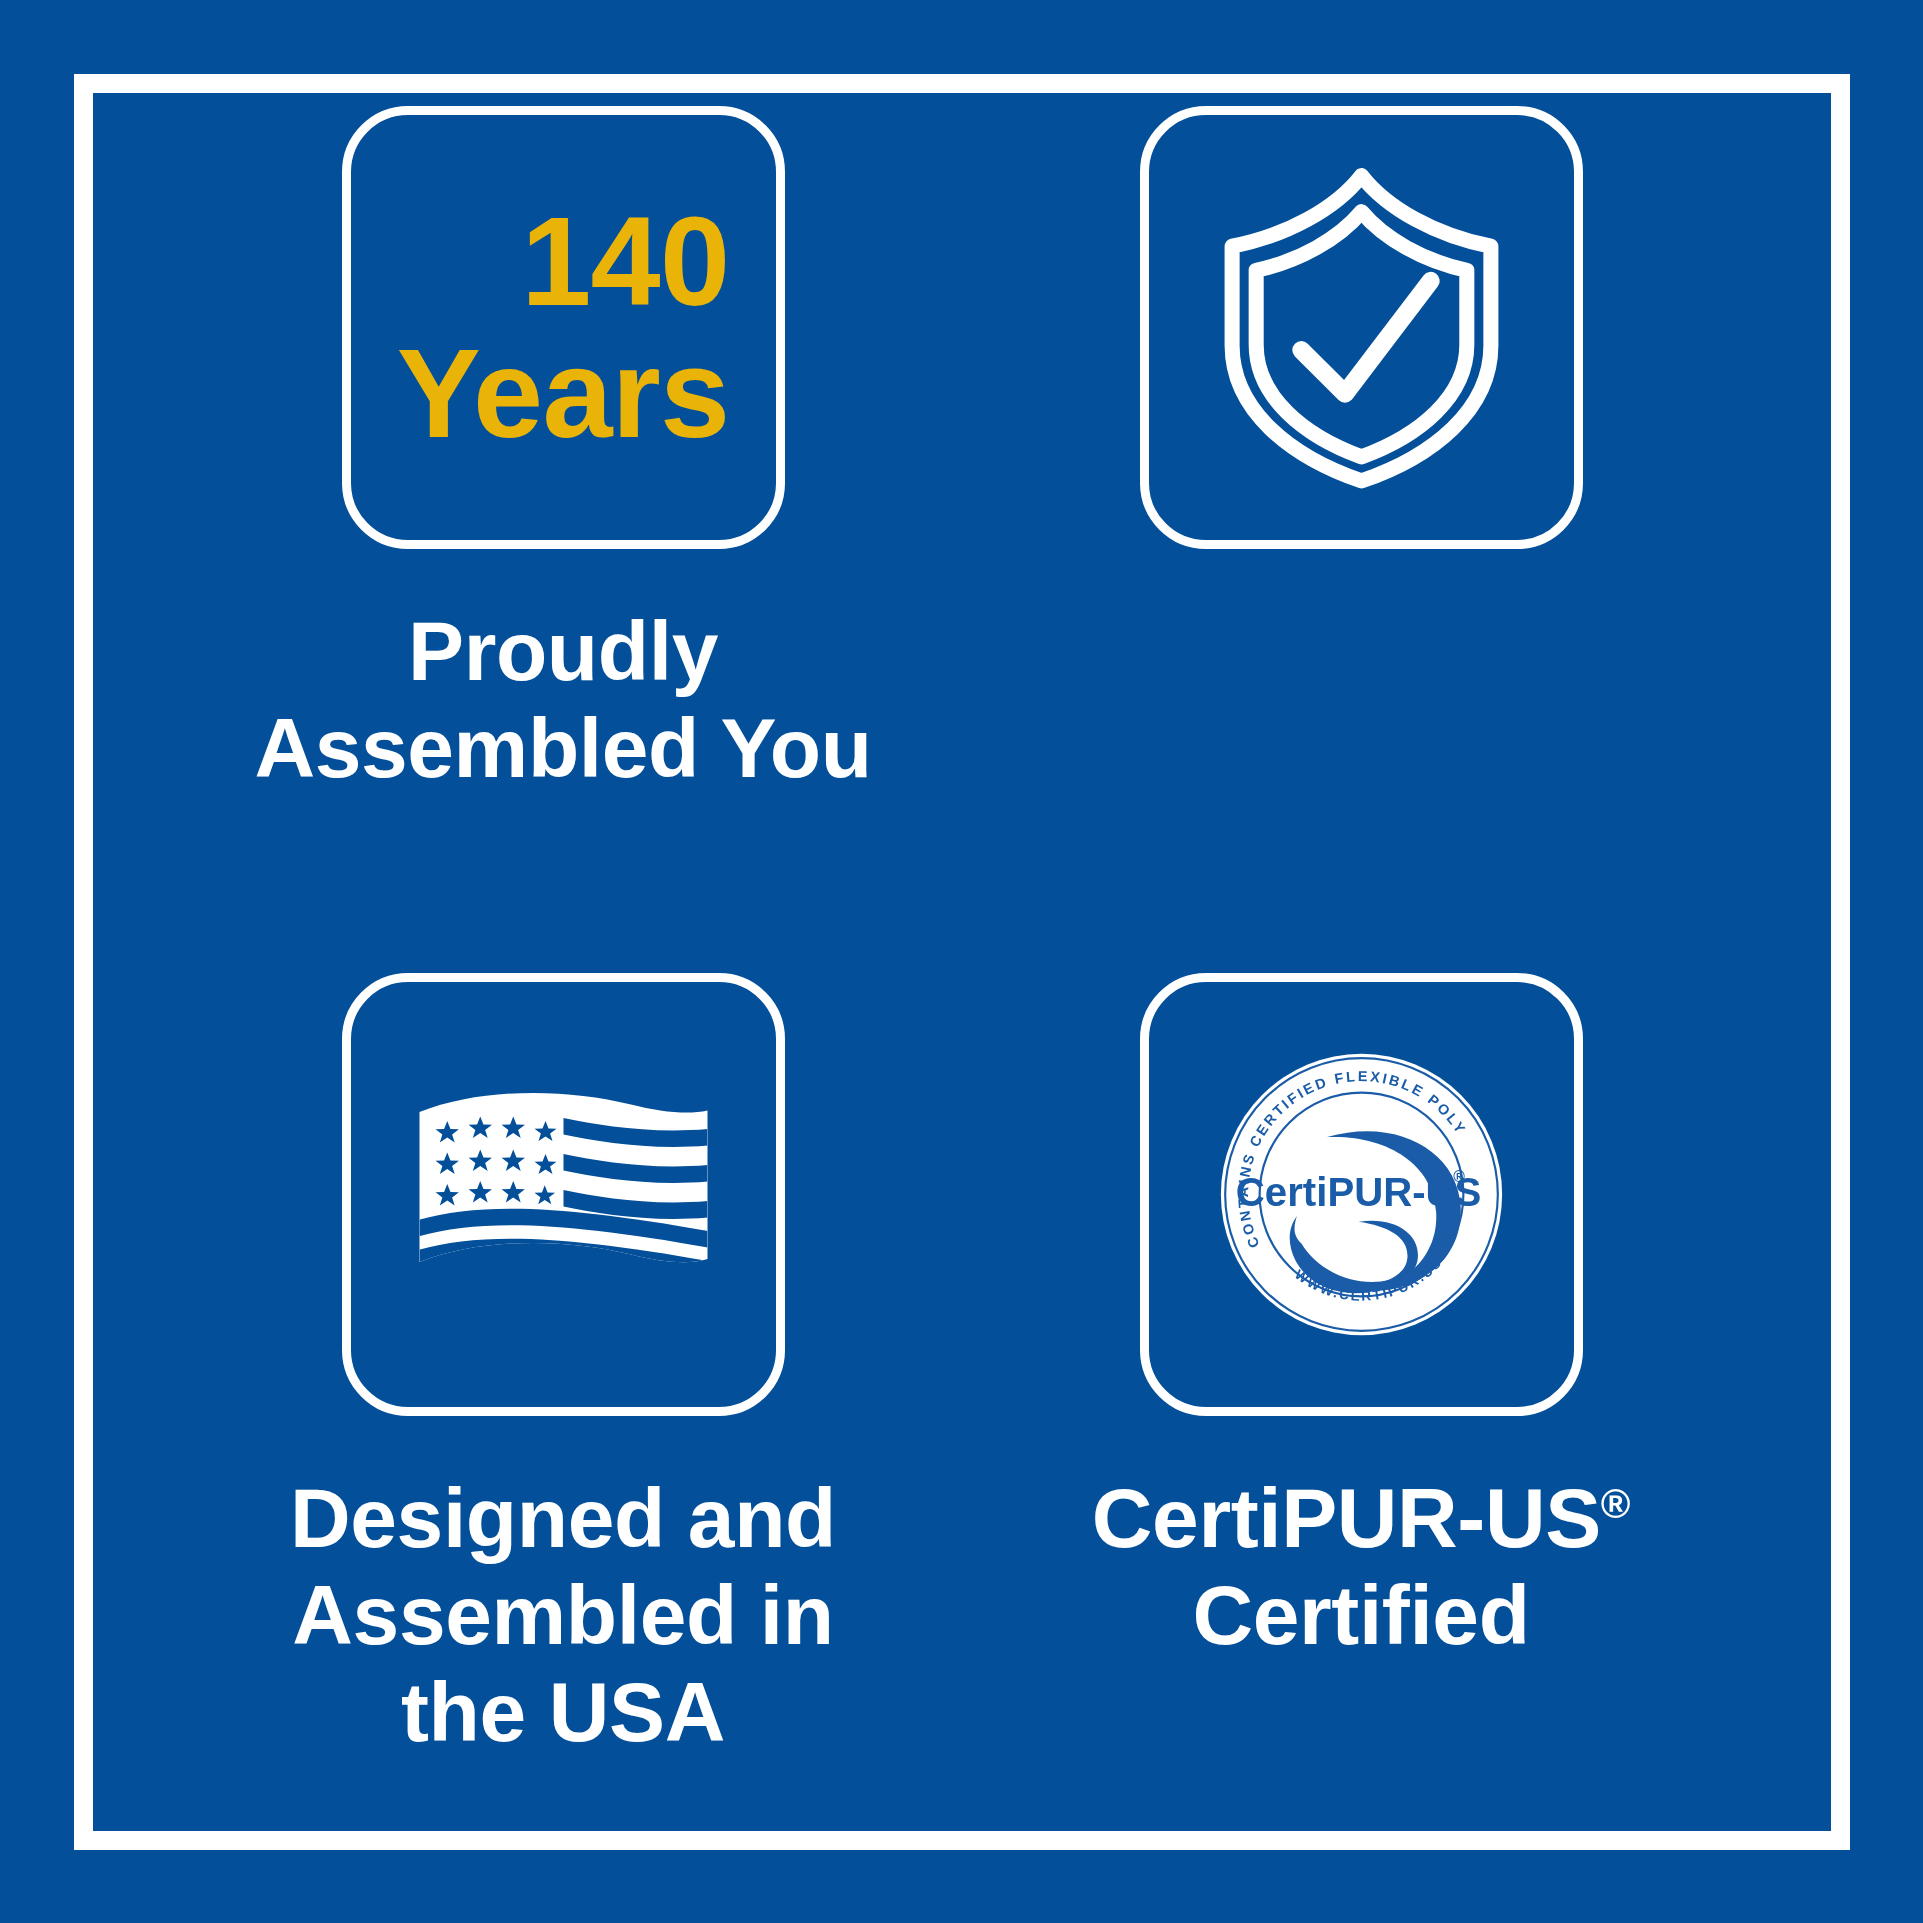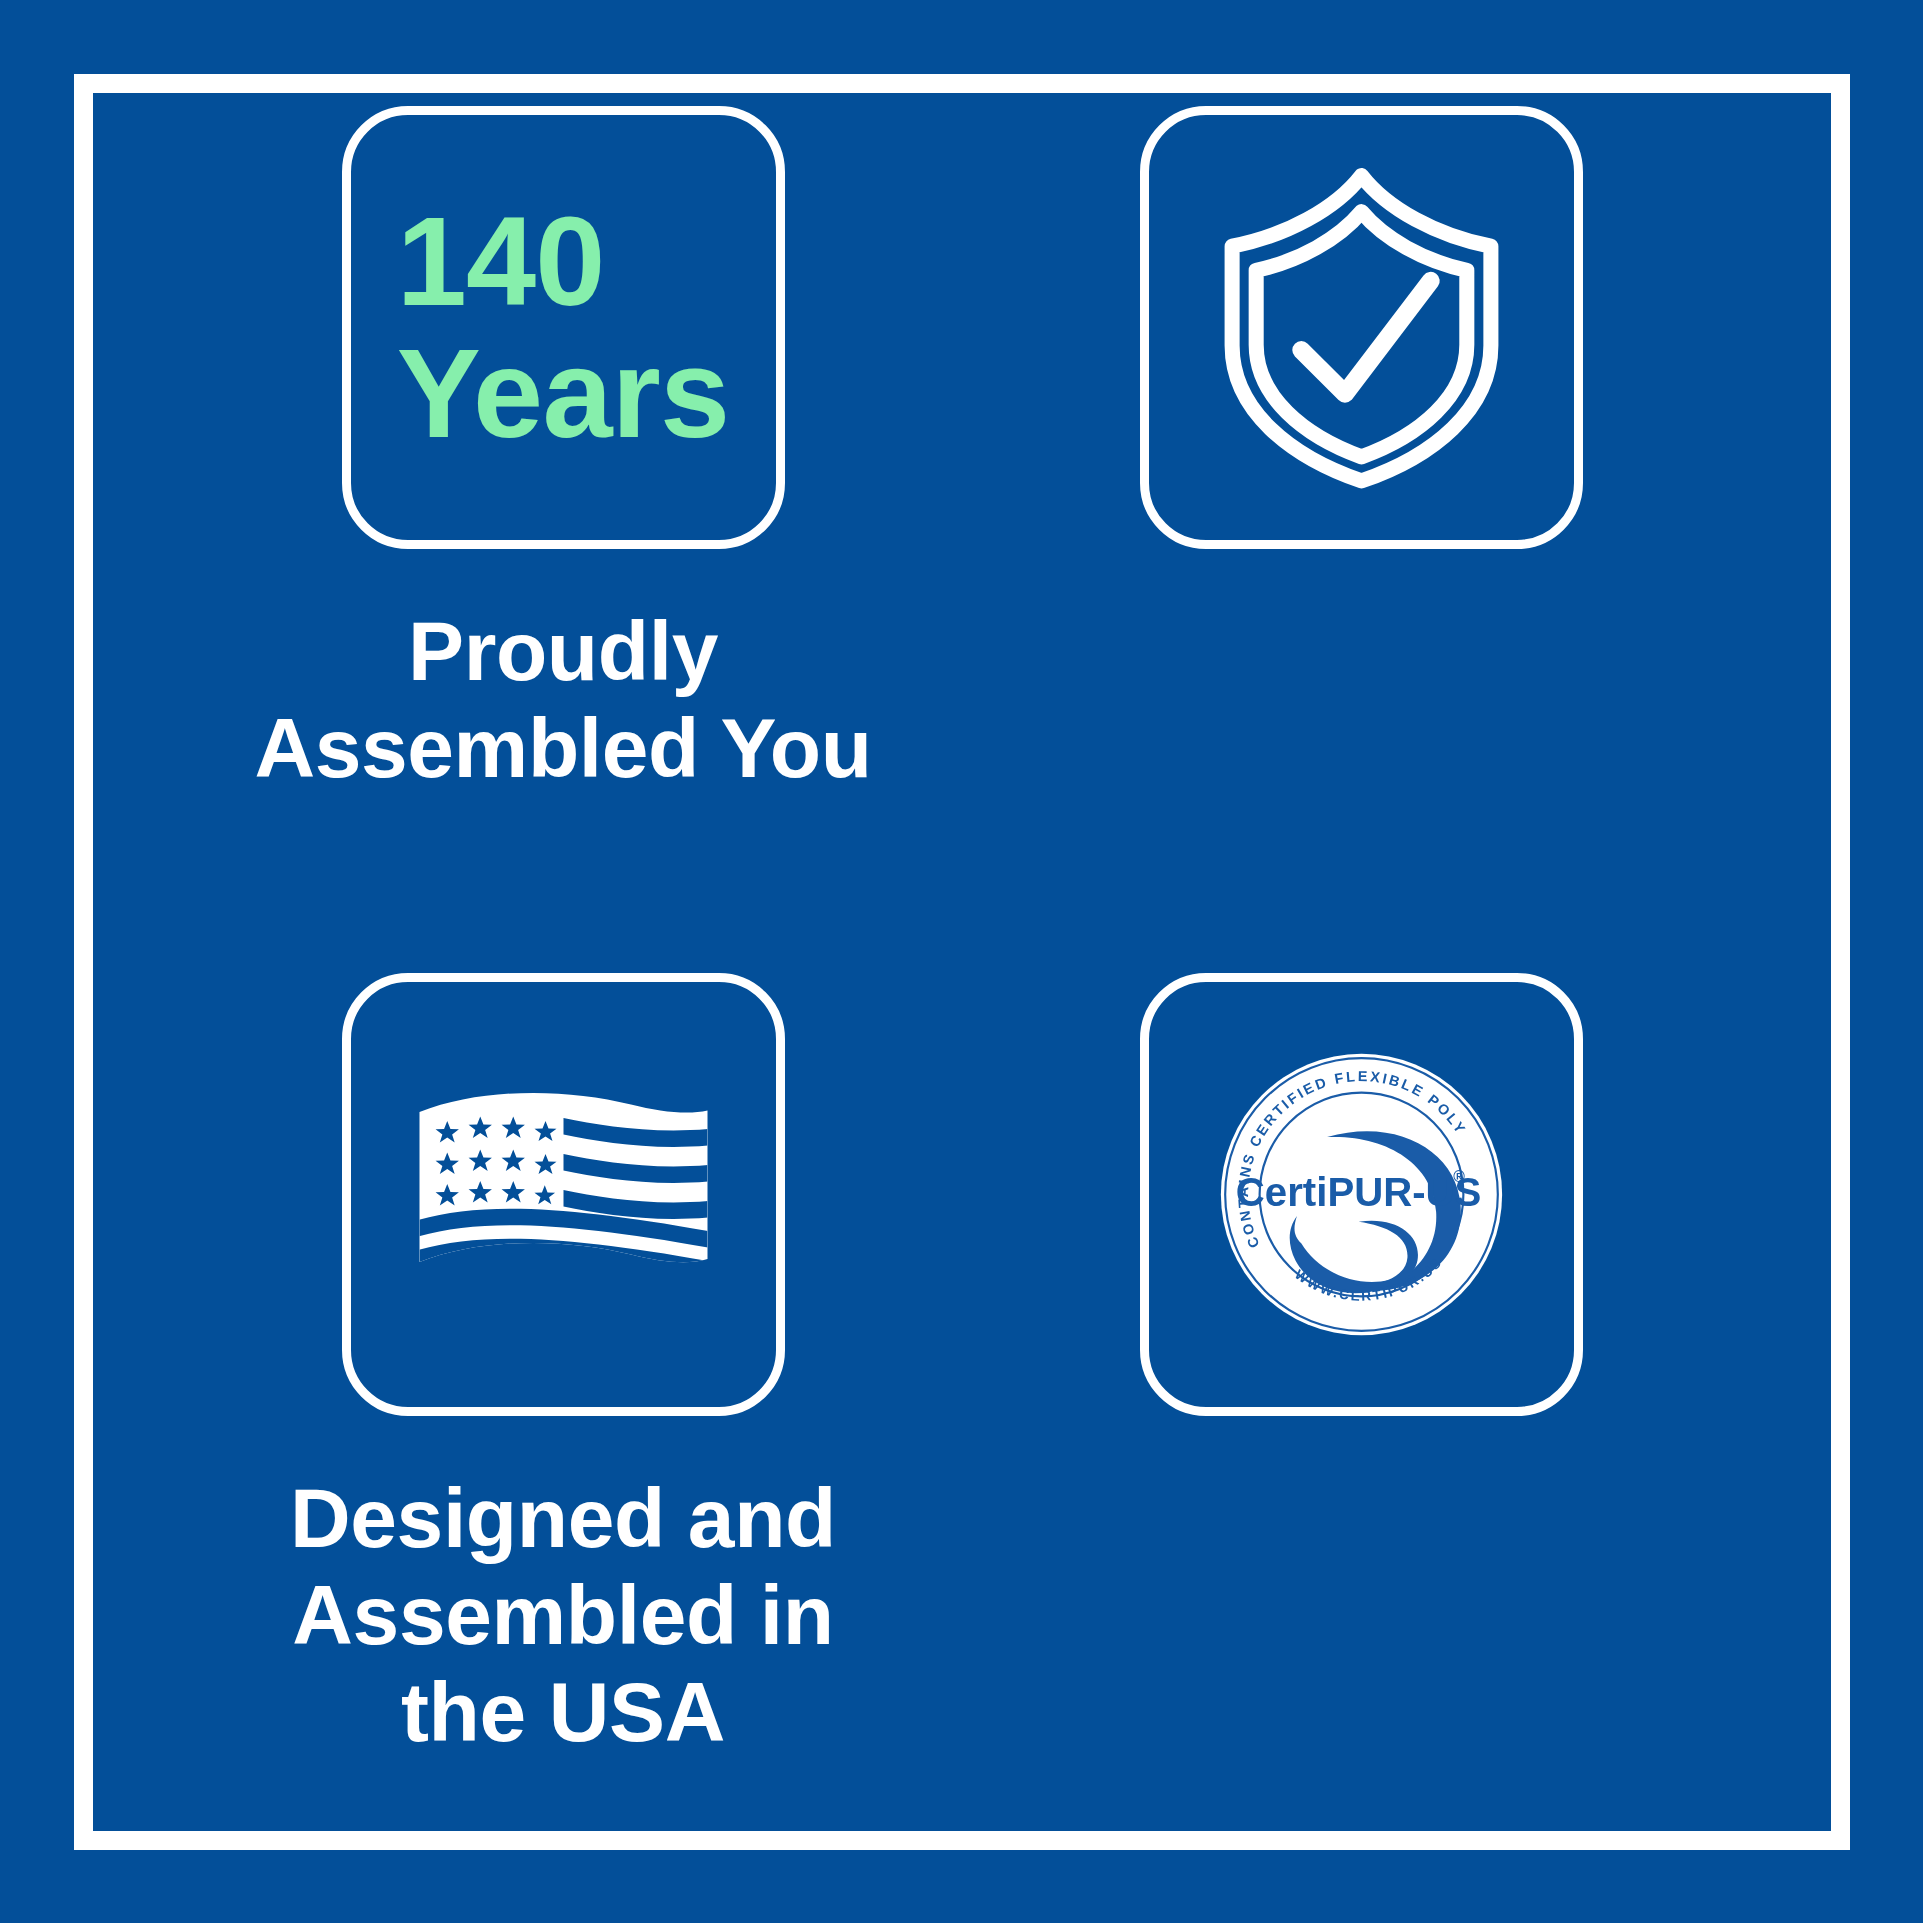--- a/index.html
+++ b/index.html
@@ -73,25 +73,25 @@
     font-weight: 700;
     line-height: 1.16;
     text-align: center;
     letter-spacing: -0.4px;
     white-space: pre-line;
   }
   .badge-cell.row2 .badge-caption { }
 
   
   .years-stack {
-    color: #86efac;
+    color: #eab308;
     font-size: 126px;
     font-weight: 700;
     line-height: 1.04;
-    text-align: left;
+    text-align: right;
     letter-spacing: -0.8px;
   }
 
   .sup-reg {
     font-size: 0.48em;
     vertical-align: super;
     line-height: 0;
   }
 
   svg { display: block; }
@@ -235,17 +235,18 @@
           <text x="336" y="182" text-anchor="middle" font-family="'Liberation Sans', sans-serif" font-size="22" font-weight="700" fill="#1a5ca8">®</text>
 
           <text font-family="'Liberation Sans', sans-serif" font-size="20" font-weight="700" fill="#1a5ca8" letter-spacing="3.4">
             <textPath href="#ringTopPath" startOffset="2%">CONTAINS CERTIFIED FLEXIBLE POLYURETHANE FOAM</textPath>
           </text>
           <text font-family="'Liberation Sans', sans-serif" font-size="19" font-weight="700" fill="#1a5ca8" letter-spacing="3">
             <textPath href="#ringBotPath" startOffset="28%">WWW.CERTIPUR.US</textPath>
           </text>
         </svg>
       </div>
+      <div class="badge-caption"><span>CertiPUR-US</span><span class="sup-reg">®</span><br><span>Certified</span></div>
     </div>
 
   </div>
 </div>
 
 
 </body></html>

